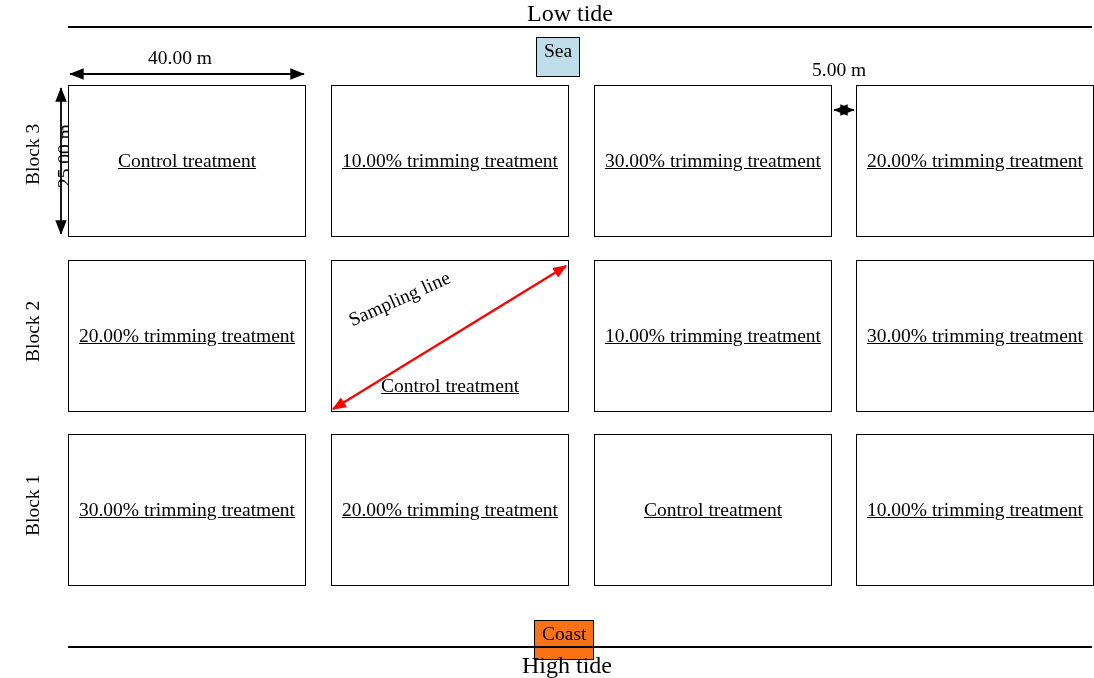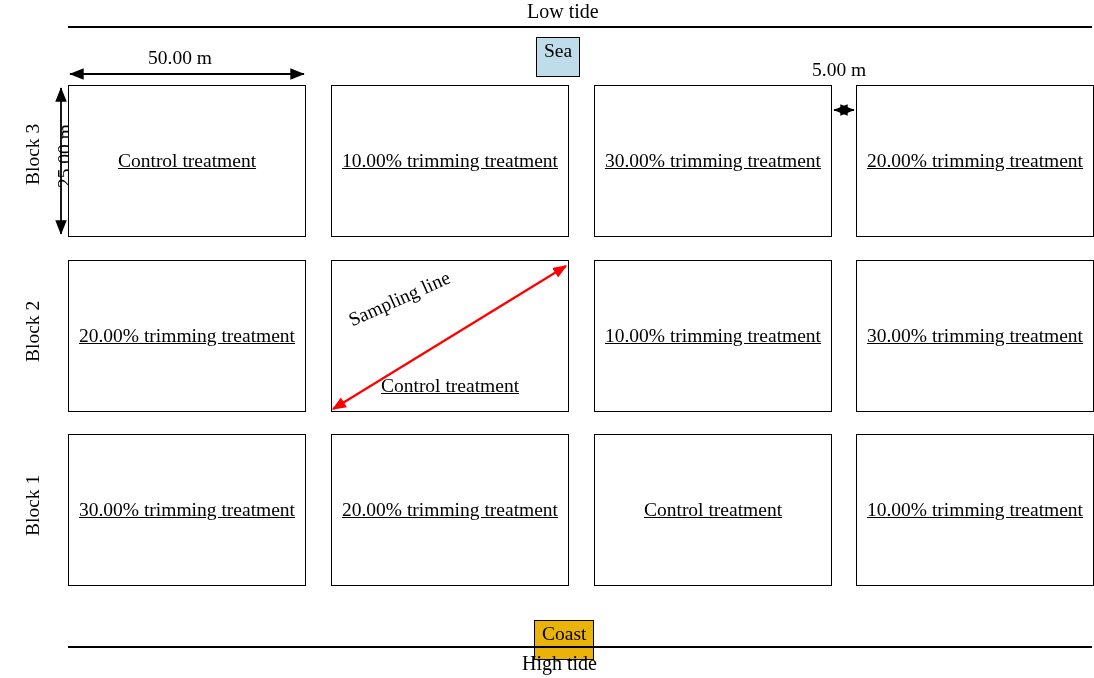--- a/index.html
+++ b/index.html
@@ -44,34 +44,34 @@
     line-height: 1.28;
     font-family: "Liberation Serif", serif;
     text-decoration: underline;
   }
   .plot .txt {
     padding: 0 6px;
     max-width: 94%;
   }
   
   .tide {
-    font-size: 20px;
+    font-size: 24px;
   }
   
   .chip {
     position: absolute;
     border: 1.2px solid #000;
     box-sizing: border-box;
     font-size: 19.5px;
     line-height: 1;
     padding: 3px 7px 15px 7px;
     font-family: "Liberation Serif", serif;
   }
   .chip.sea { background: #bfdcea; }
-  .chip.coast { background: #eab308; }
+  .chip.coast { background: #f97316; }
   
   .blocklbl {
     position: absolute;
     font-size: 19.5px;
     transform-origin: 0 0;
     transform: rotate(-90deg);
     white-space: nowrap;
   }
   
   .dim {
@@ -98,21 +98,21 @@
 <body>
 
 <div id="page">
 
   <div class="lbl tide" style="left:527px; top:0px;">Low tide</div>
 
   <div class="rule" style="left:68px; top:26px; width:1024px;"></div>
 
   <div class="chip sea" style="left:536px; top:37px;">Sea</div>
 
-  <div class="lbl dim" style="left:148px; top:47px;">50.00 m</div>
+  <div class="lbl dim" style="left:148px; top:47px;">40.00 m</div>
 
   <div class="lbl dim" style="left:812px; top:59px;">5.00 m</div>
 
   <div class="blocklbl" style="left:54px; top:188px;">25.00 m</div>
 
   <div class="blocklbl" style="left:22px; top:185px;">Block 3</div>
   <div class="blocklbl" style="left:22px; top:362px;">Block 2</div>
   <div class="blocklbl" style="left:22px; top:536px;">Block 1</div>
 
   <div class="plot" style="left:68px; top:85px; width:238px; height:152px;">

